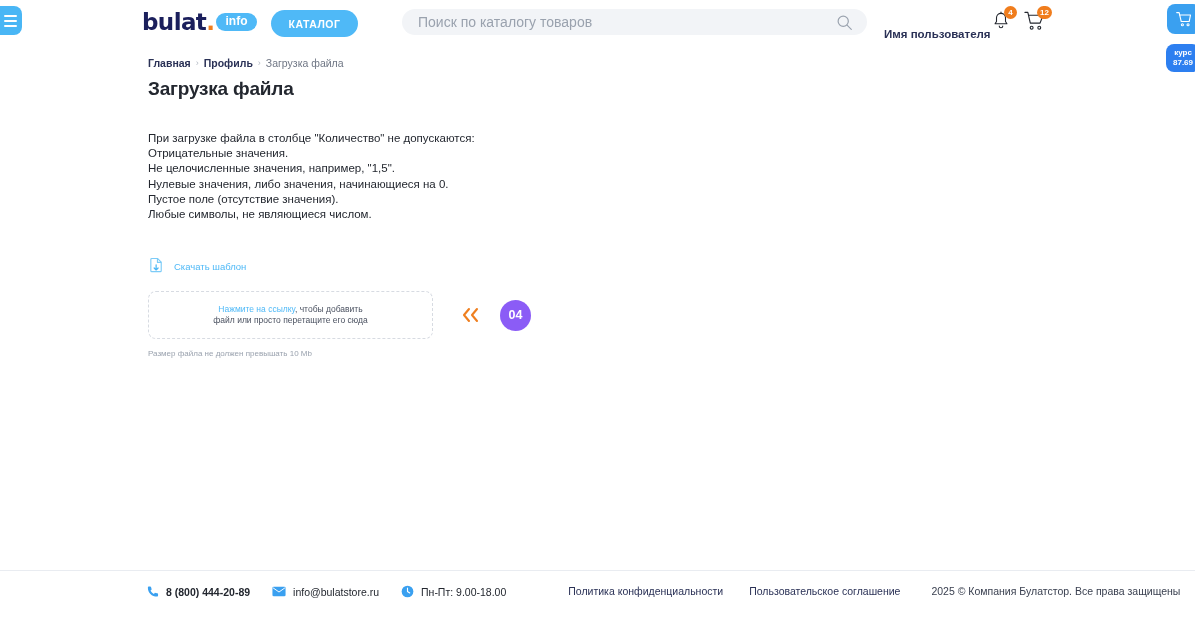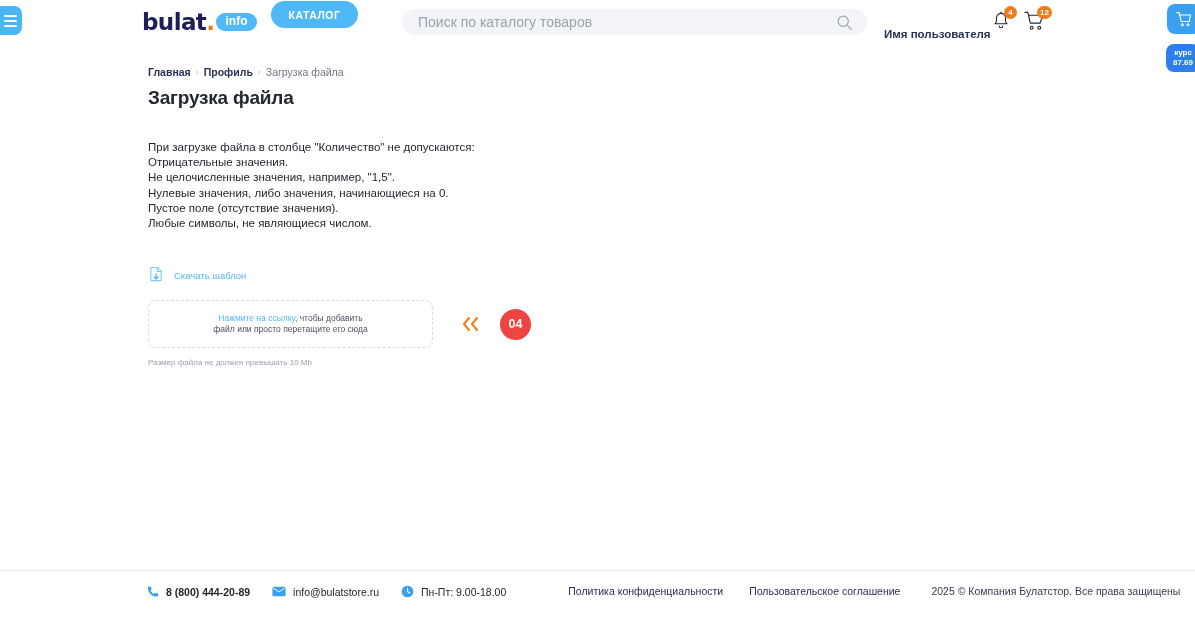--- a/index.html
+++ b/index.html
@@ -76,21 +76,21 @@
     border-radius: 10px;
     padding: 2px 9px 3px 9px;
     margin-left: 2px;
     line-height: 13px;
     letter-spacing: 0.1px;
   }
 
   .catalog-btn {
     position: absolute;
     left: 271px;
-    top: 1px;
+    top: 10px;
     width: 87px;
     height: 27px;
     background: #4fb9f7;
     color: #ffffff;
     border: none;
     border-radius: 14px;
     font-size: 10.5px;
     font-weight: 700;
     letter-spacing: 0.5px;
     cursor: pointer;
@@ -192,21 +192,21 @@
     font-weight: 700;
     line-height: 10px;
     cursor: pointer;
   }
 
   
   .main {
     padding: 0 0 0 148px;
   }
   .breadcrumb {
-    margin-top: 21px;
+    margin-top: 12px;
     font-size: 10.5px;
     display: flex;
     align-items: center;
     gap: 5px;
     color: #8f96a3;
   }
   .bc-link {
     color: #2a3156;
     font-weight: 700;
     cursor: pointer;
@@ -274,21 +274,21 @@
     color: #ef7f1f;
     display: flex;
     align-items: center;
     cursor: pointer;
   }
   .step-circle {
     margin-left: 17px;
     width: 31px;
     height: 31px;
     border-radius: 50%;
-    background: #ef4444;
+    background: #8b5cf6;
     color: #ffffff;
     display: flex;
     align-items: center;
     justify-content: center;
     font-size: 12.5px;
     font-weight: 700;
     cursor: pointer;
   }
 
   .size-note {

